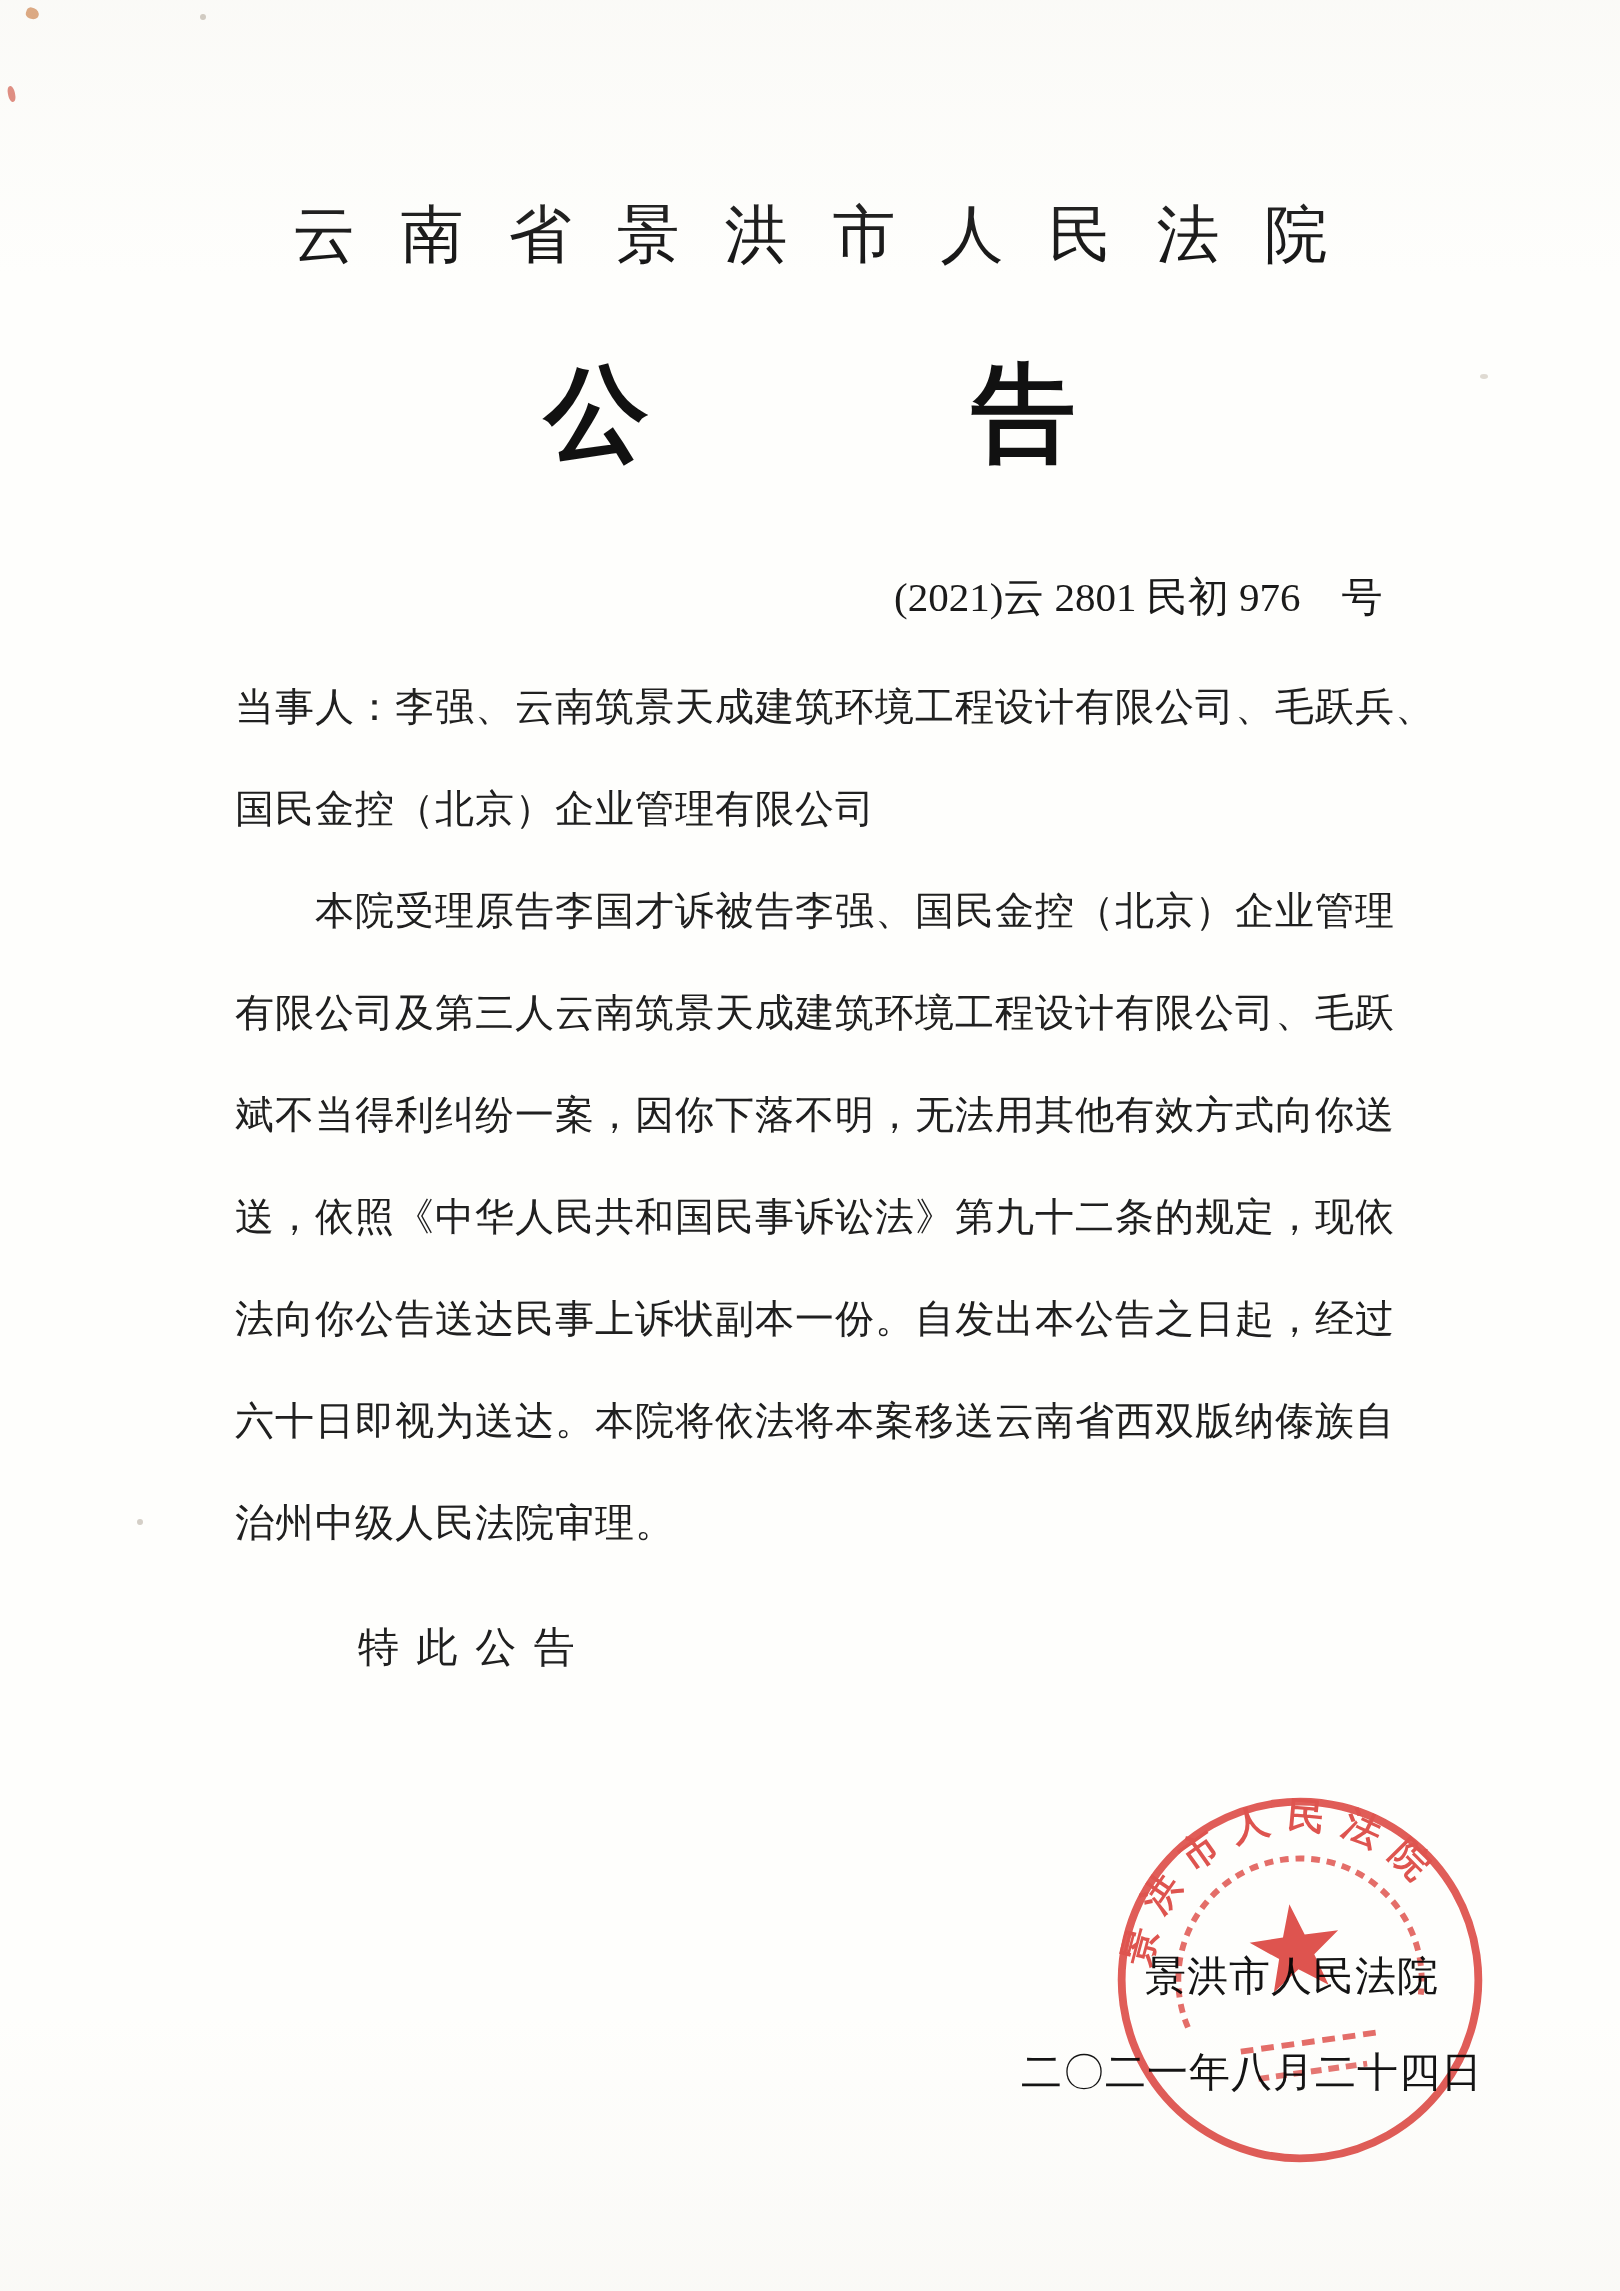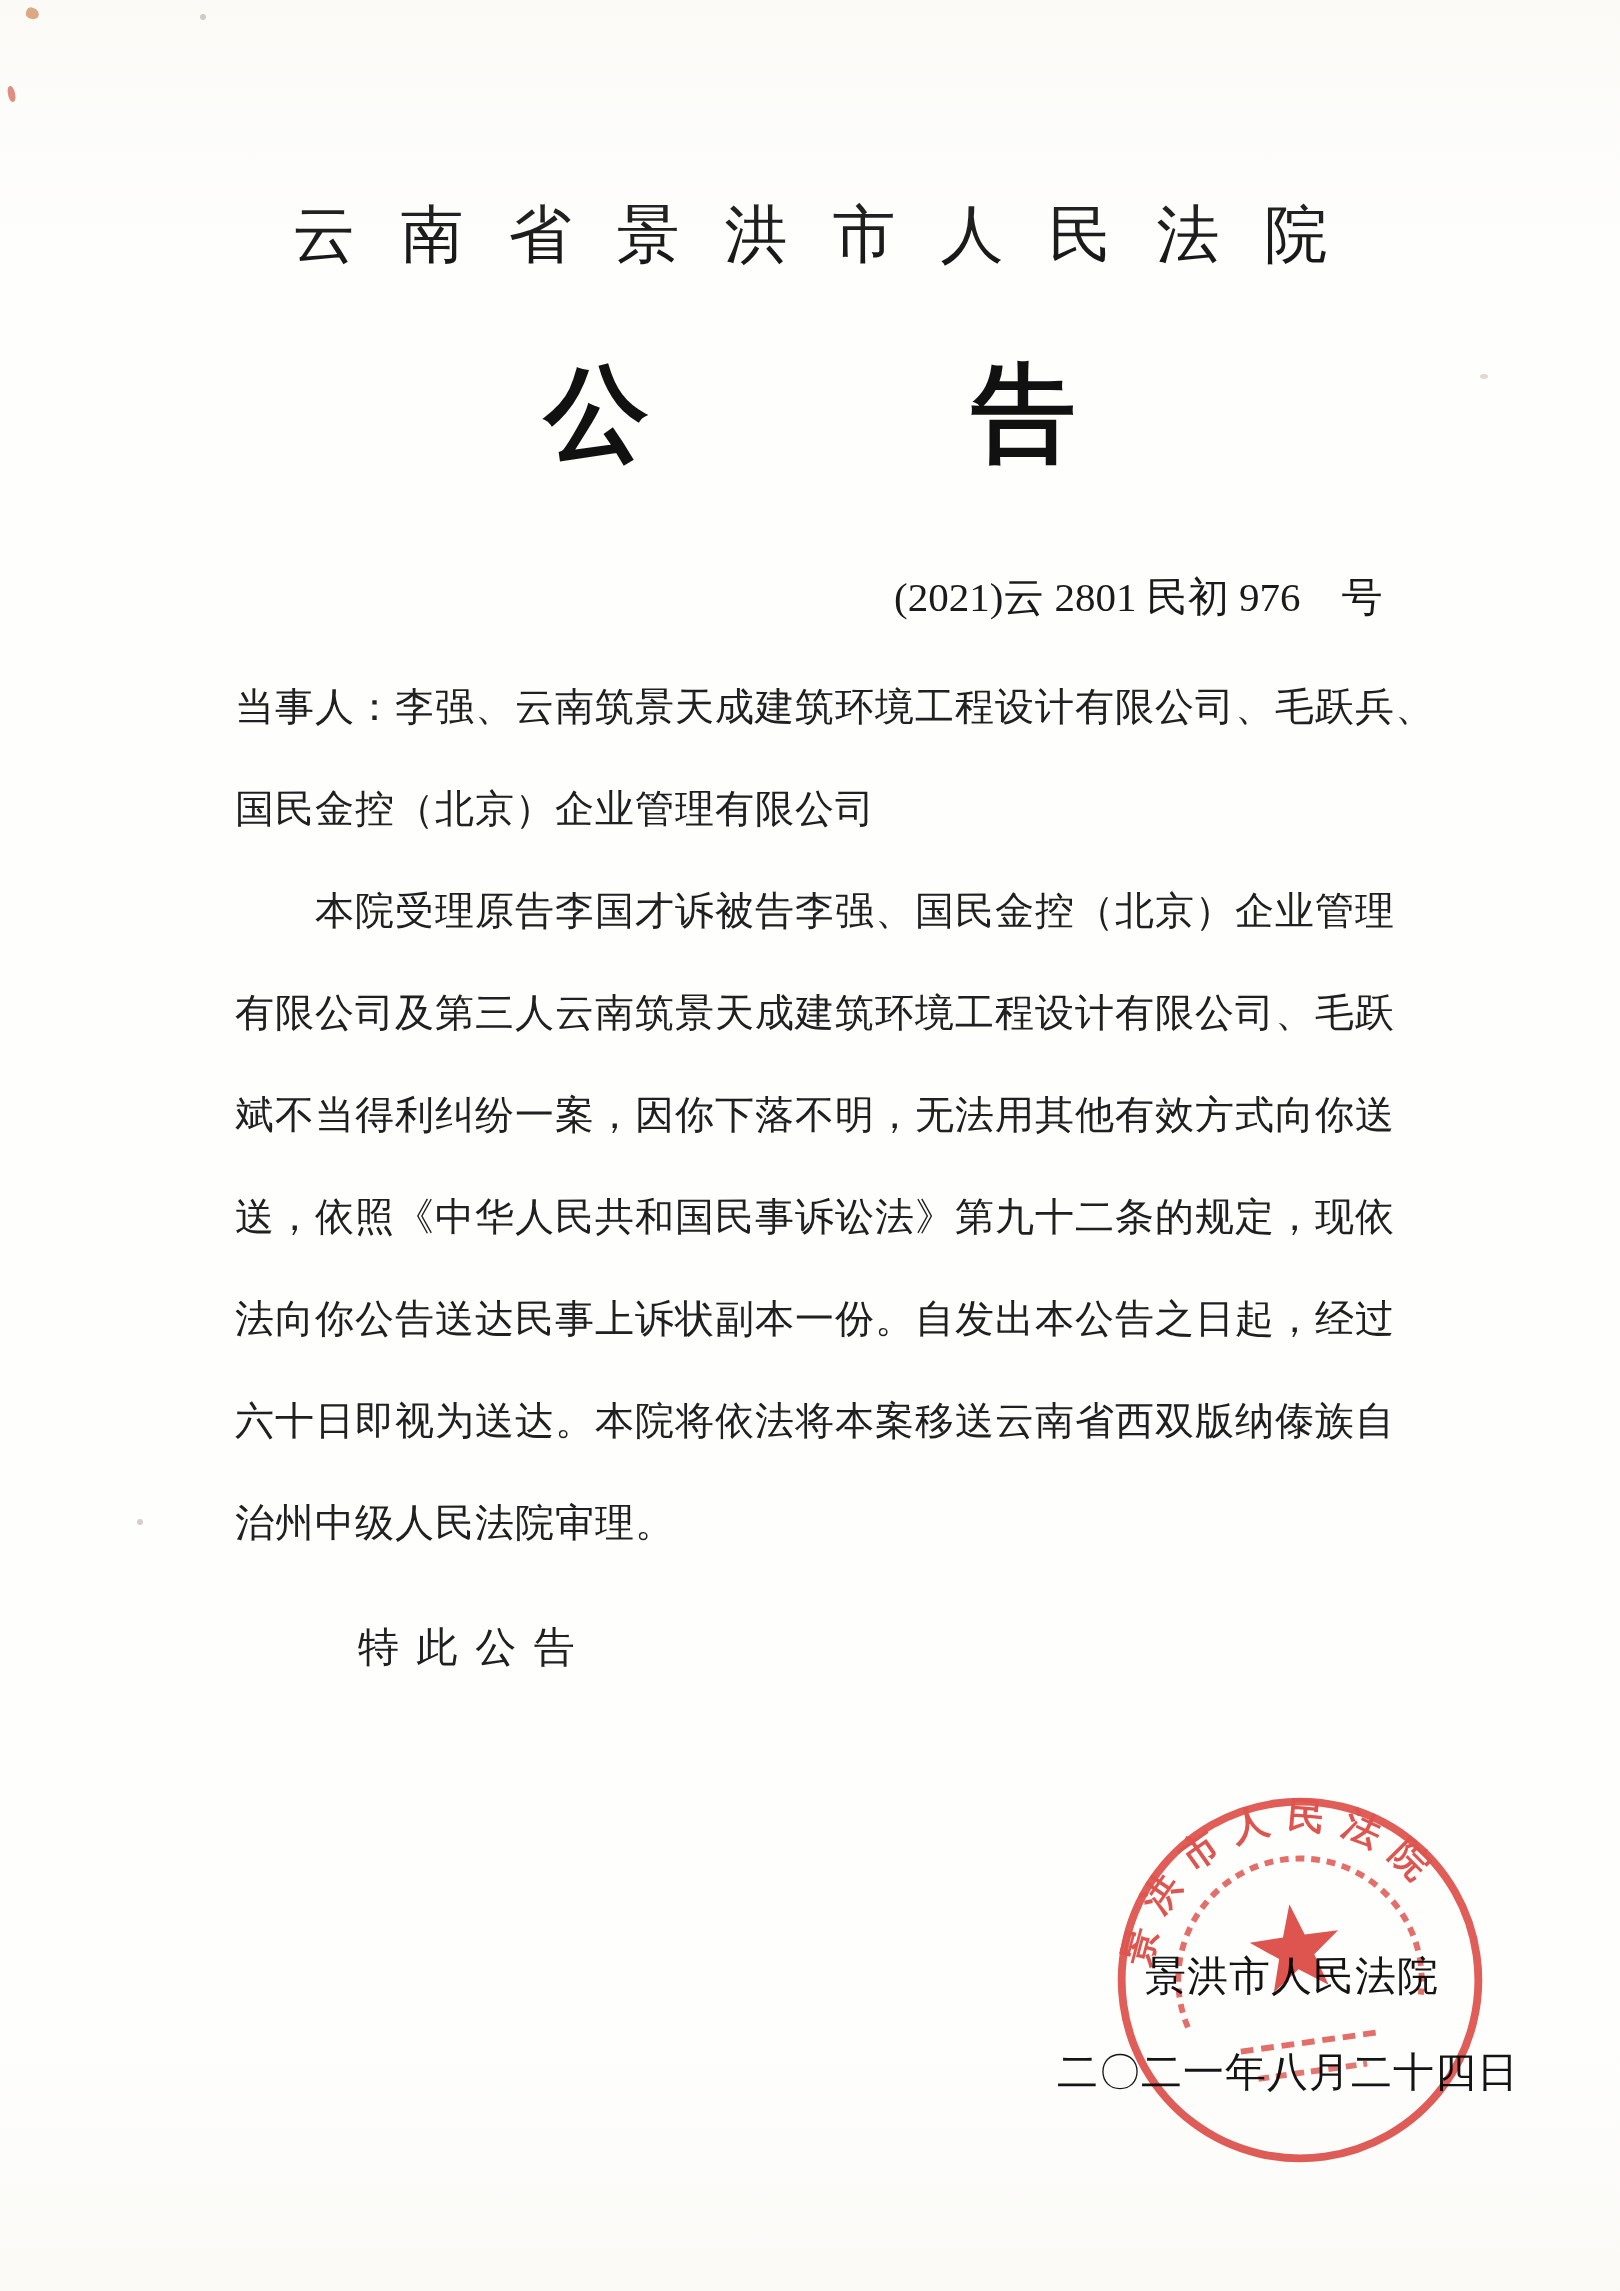--- a/index.html
+++ b/index.html
@@ -49,21 +49,21 @@
     padding-left:123px;
     font-size:41px; letter-spacing:17.6px; line-height:102px;
     color:#202020;
   }
   .sig-court{
     position:absolute; top:1949px; left:1145px;
     font-size:41px; letter-spacing:1px; color:#141414;
     z-index:1;
   }
   .sig-date{
-    position:absolute; top:2045px; left:1057px;
+    position:absolute; top:2045px; left:1021px;
     font-size:41px; letter-spacing:1px; color:#141414;
     z-index:1;
   }
   .seal{
     position:absolute; top:1786px; left:1106px;
     width:388px; height:388px;
     z-index:2;
     mix-blend-mode:multiply;
     opacity:.93;
     transform:rotate(-8deg);

